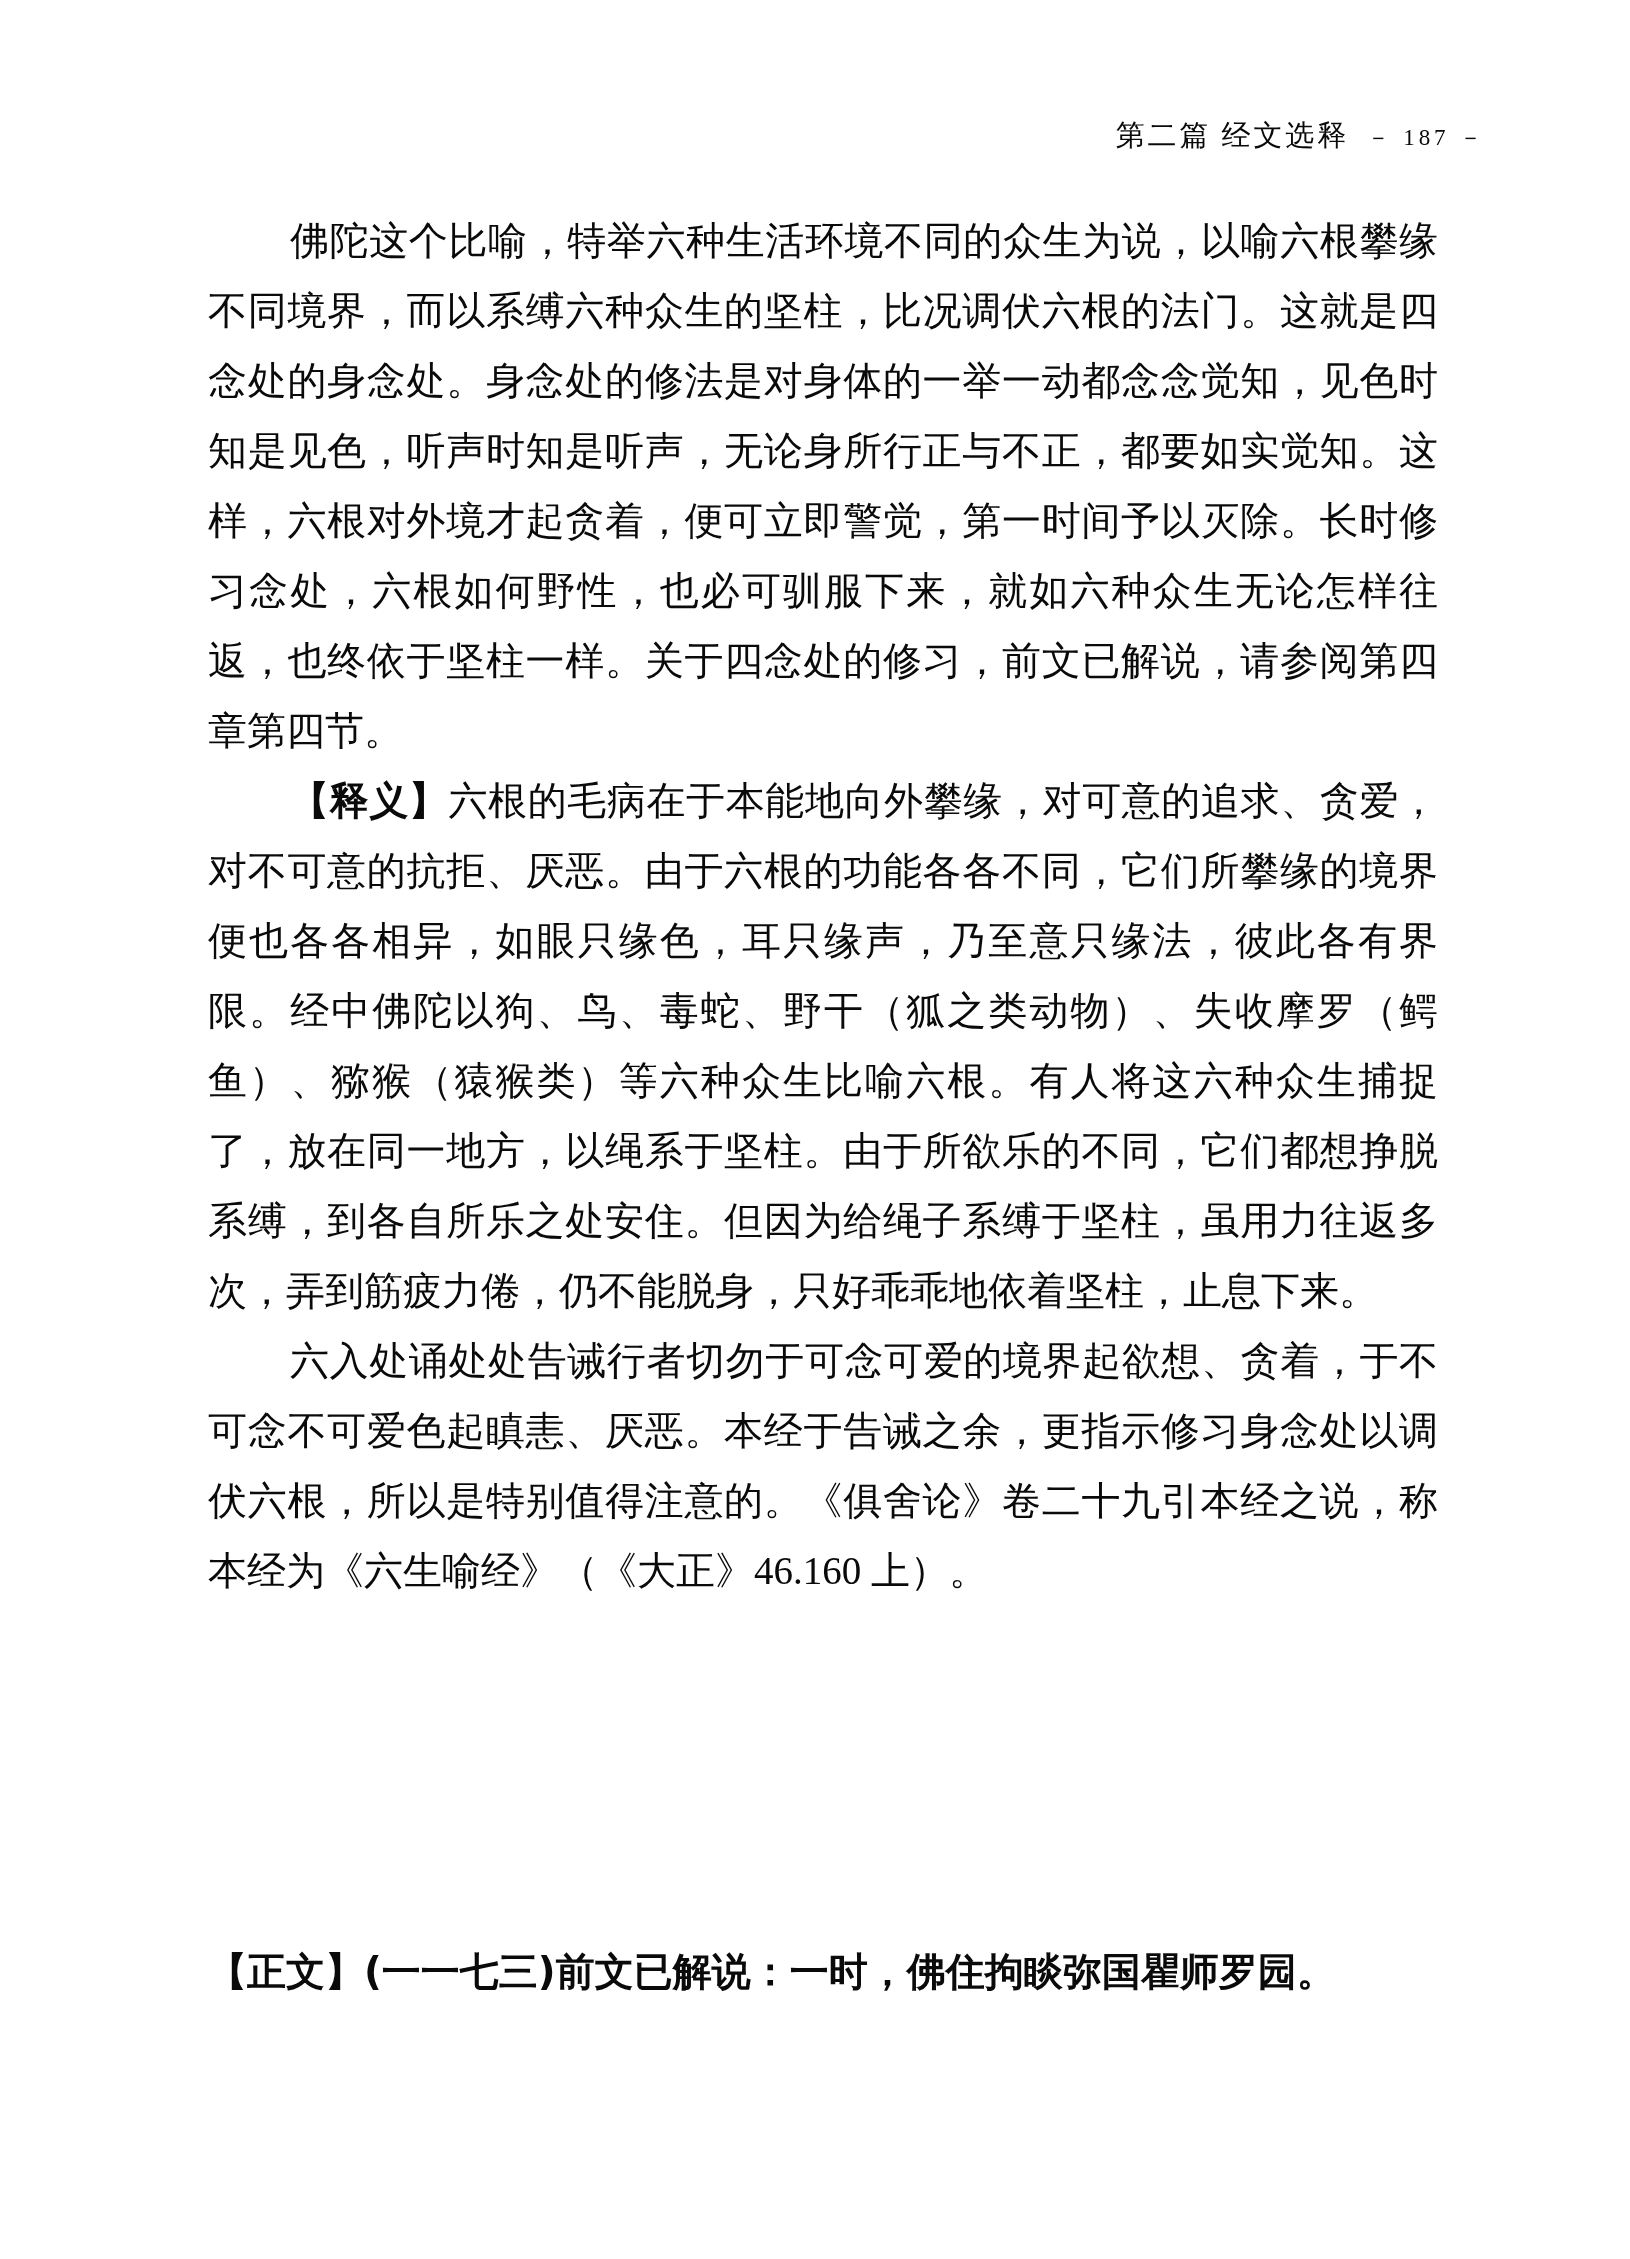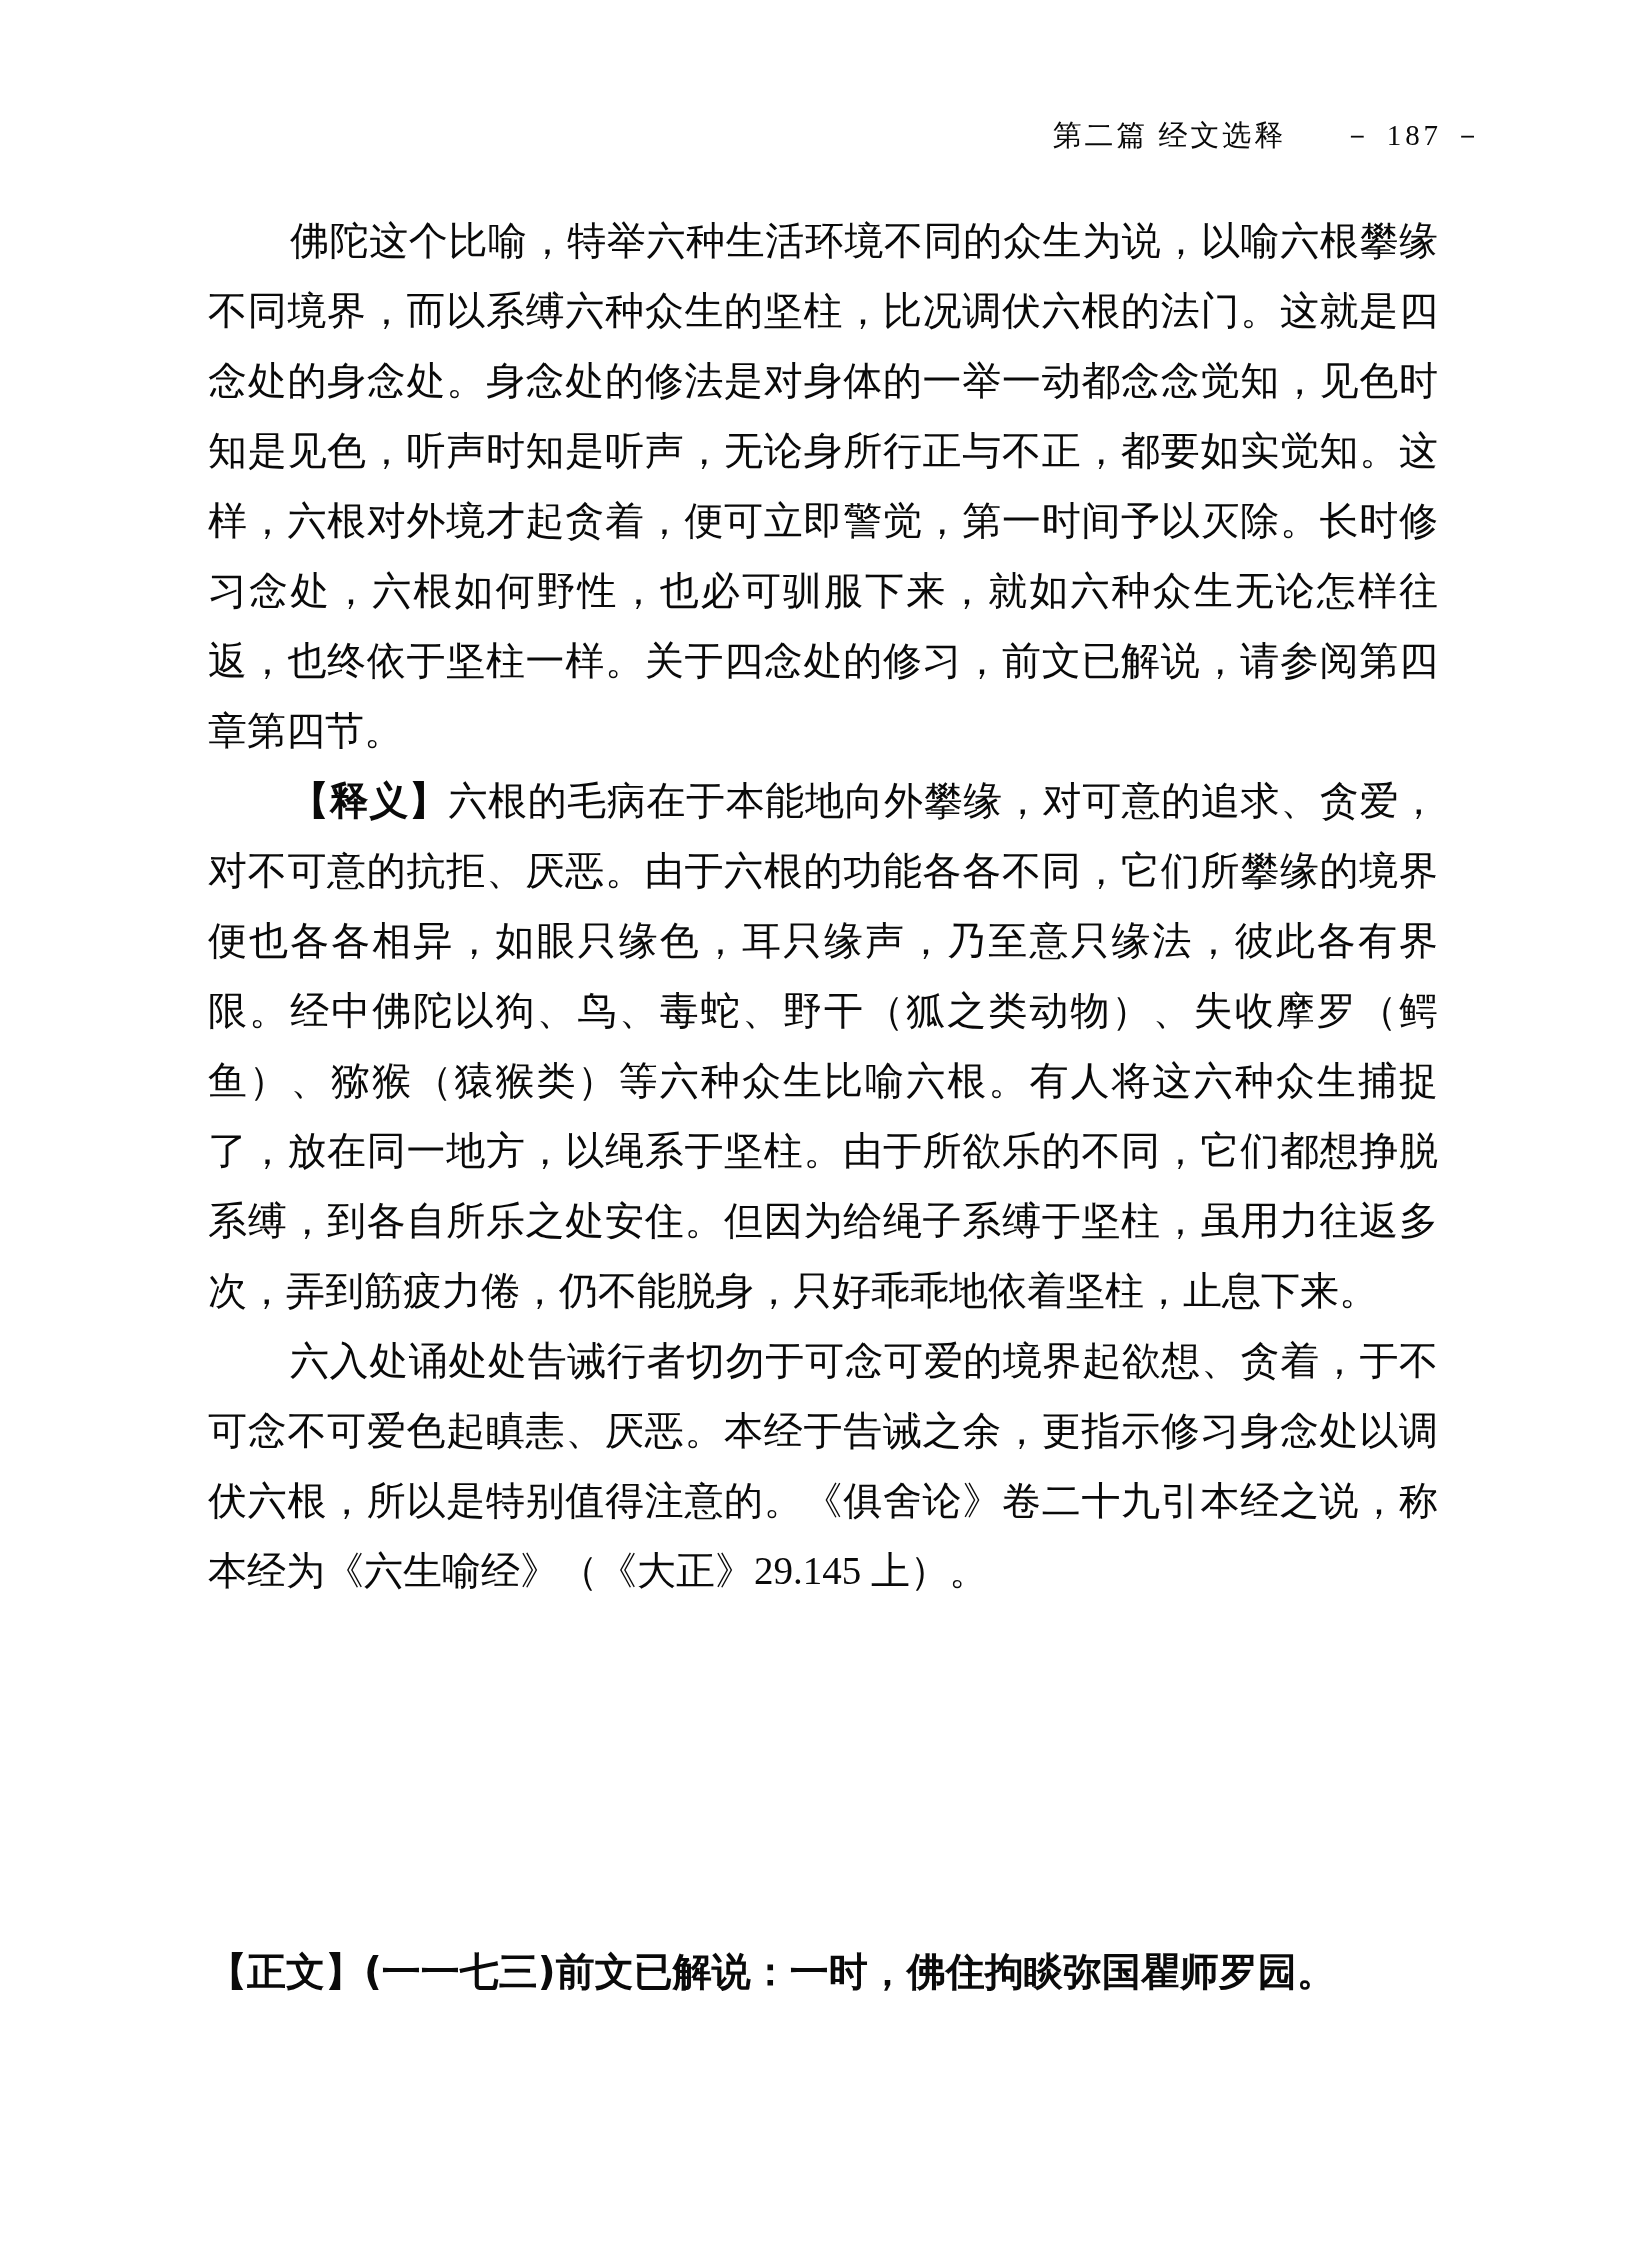--- a/index.html
+++ b/index.html
@@ -32,23 +32,22 @@
     gap: 17.6px;
     font-size: 29px;
     letter-spacing: 1px;
     white-space: nowrap;
   }
   .header .sec-title {
     font-size: 29px;
     letter-spacing: 2.9px;
   }
   .header .pnum-wrap {
-    font-size: 29px;
+    font-size: 23px;
     letter-spacing: 3.9px;
-    margin-left: 39px;
   }
   .content {
     position: absolute;
     top: 206px;
     left: 208px;
     width: 1230px;
   }
   p.body-par {
     margin: 0 0 0 0;
     font-size: 39px;
@@ -89,21 +88,21 @@
     <span class="sec-title">第二篇 经文选释</span>
     <span class="pnum-wrap">－ 187 －</span>
   </div>
 
   <div class="content">
 
     <p class="body-par"><span>佛陀这个比喻，特举六种生活环境不同的众生为说，以喻六根攀缘不同境界，而以系缚六种众生的坚柱，比况调伏六根的法门。这就是四念处的身念处。身念处的修法是对身体的一举一动都念念觉知，见色时知是见色，听声时知是听声，无论身所行正与不正，都要如实觉知。这样，六根对外境才起贪着，便可立即警觉，第一时间予以灭除。长时修习念处，六根如何野性，也必可驯服下来，就如六种众生无论怎样往返，也终依于坚柱一样。关于四念处的修习，前文已解说，请参阅第四章第四节。</span></p>
 
     <p class="body-par"><span class="lead">【释义】</span><span>六根的毛病在于本能地向外攀缘，对可意的追求、贪爱，对不可意的抗拒、厌恶。由于六根的功能各各不同，它们所攀缘的境界便也各各相异，如眼只缘色，耳只缘声，乃至意只缘法，彼此各有界限。经中佛陀以狗、鸟、毒蛇、野干（狐之类动物）、失收摩罗（鳄鱼）、猕猴（猿猴类）等六种众生比喻六根。有人将这六种众生捕捉了，放在同一地方，以绳系于坚柱。由于所欲乐的不同，它们都想挣脱系缚，到各自所乐之处安住。但因为给绳子系缚于坚柱，虽用力往返多次，弄到筋疲力倦，仍不能脱身，只好乖乖地依着坚柱，止息下来。</span></p>
 
-    <p class="body-par"><span>六入处诵处处告诫行者切勿于可念可爱的境界起欲想、贪着，于不可念不可爱色起瞋恚、厌恶。本经于告诫之余，更指示修习身念处以调伏六根，所以是特别值得注意的。《俱舍论》卷二十九引本经之说，称本经为《六生喻经》（《大正》29.145 上）。</span></p>
+    <p class="body-par"><span>六入处诵处处告诫行者切勿于可念可爱的境界起欲想、贪着，于不可念不可爱色起瞋恚、厌恶。本经于告诫之余，更指示修习身念处以调伏六根，所以是特别值得注意的。《俱舍论》卷二十九引本经之说，称本经为《六生喻经》（《大正》46.160 上）。</span></p>
 
   </div>
 
   <div class="scripture">
     <span class="marker">【正文】</span><span>(一一七三)前文已解说：一时，佛住拘睒弥国瞿师罗园。</span>
   </div>
 
 </div>
 
 

